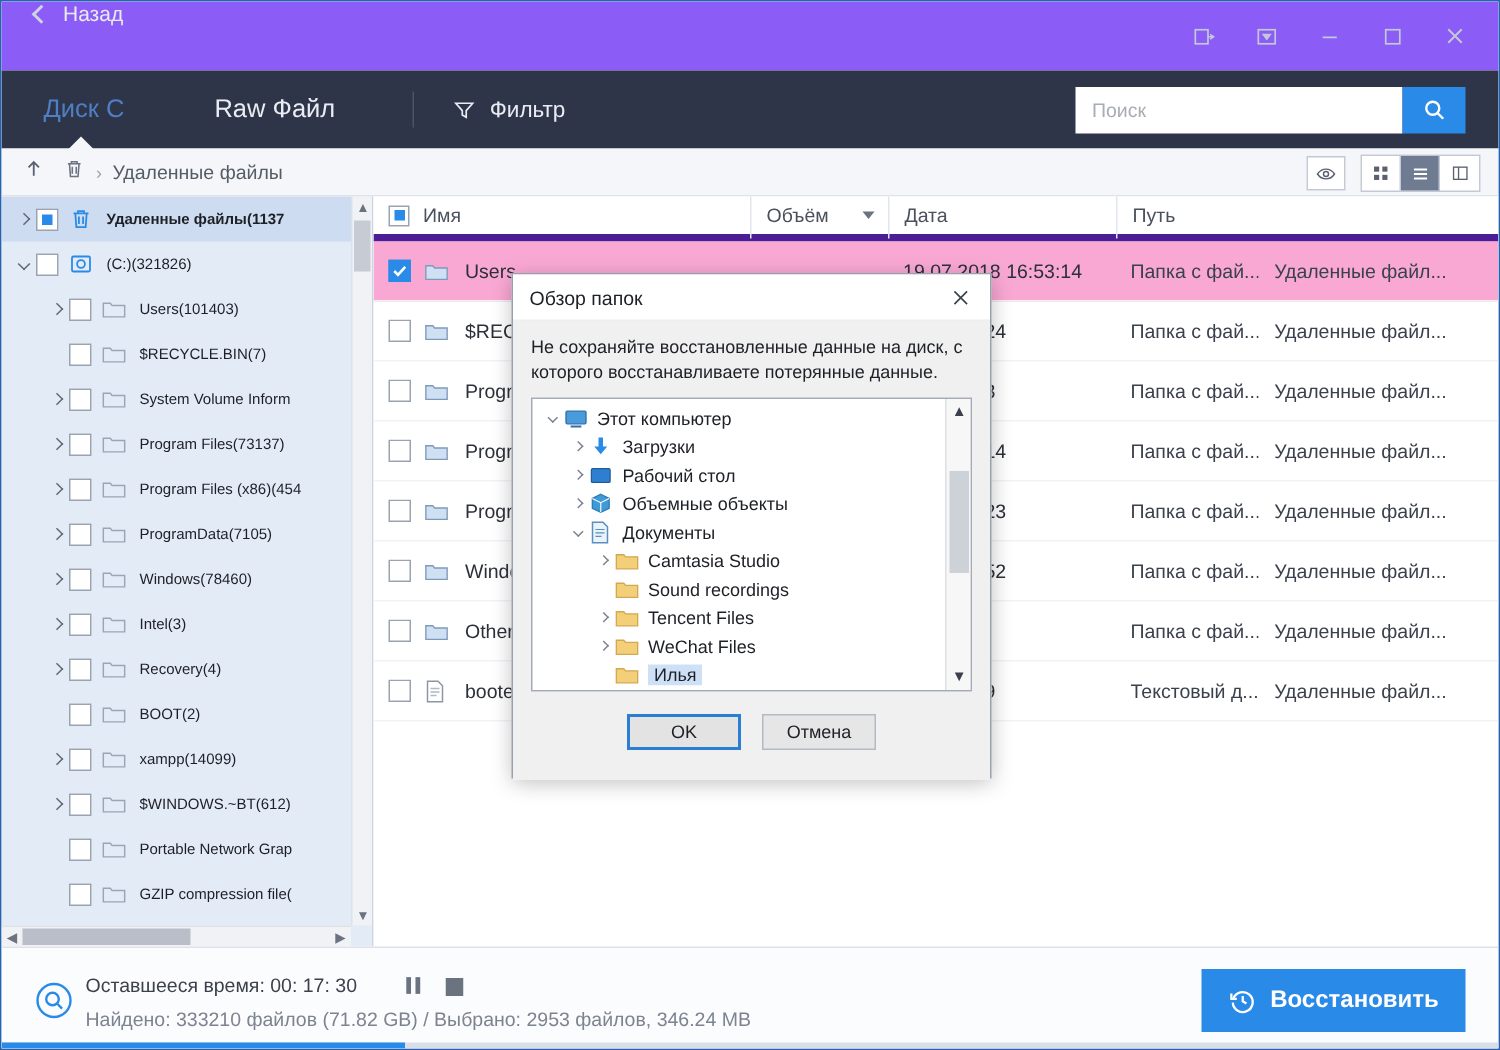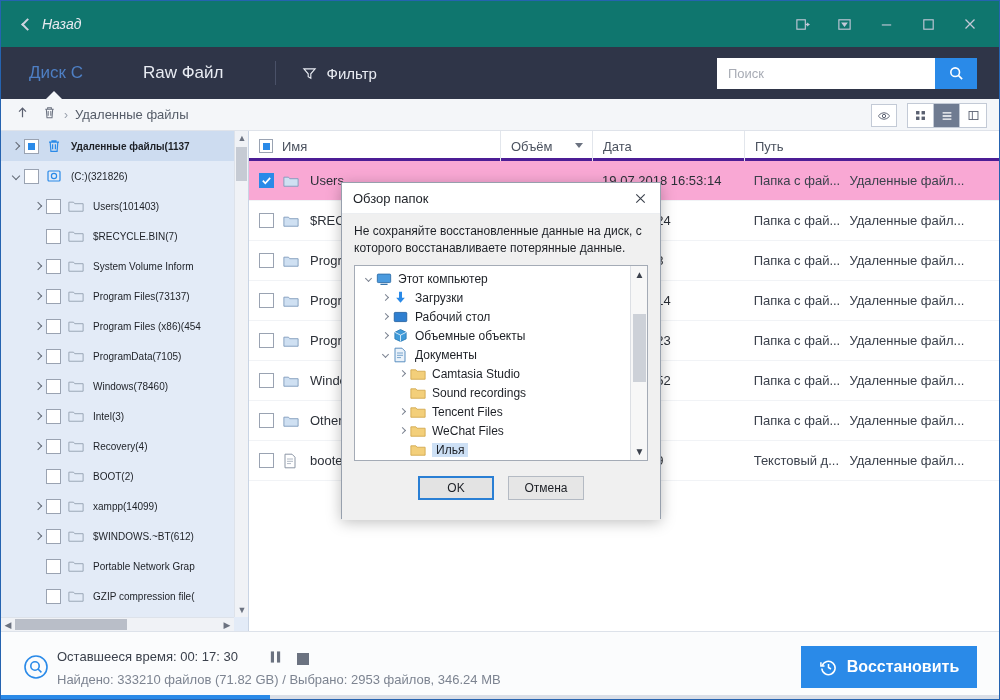--- a/index.html
+++ b/index.html
@@ -13,24 +13,23 @@
     position: relative;
     width: 1000px; height: 700px;
     background: #ffffff;
     border: 1px solid #2563b0;
     overflow: hidden;
   }
 
   
   .titlebar {
     height: 46px;
-    background: #0f766e;
-    display: flex; align-items: center;
+    background: #8b5cf6;
+    display: flex; align-items: flex-start;
     position: relative;
-    font-style: italic;
   }
   .backbtn {
     display: flex; align-items: center; gap: 10px;
     margin-left: 22px; color: #e8eaf0; font-size: 14px;
     cursor: pointer;
   }
   .chev-left {
     display:inline-block; width: 9px; height: 9px;
     border-left: 2px solid #cfd4e0; border-bottom: 2px solid #cfd4e0;
     transform: rotate(45deg);
@@ -175,22 +174,22 @@
     display: flex; align-items: center;
   }
   .sb-hthumb {
     position: absolute; left: 14px; top: 1px; height: 11px; width: 112px;
     background: #b9bec8;
   }
 
   
   .filelist { flex: 1; background: #fff; position: relative; overflow: hidden; }
   .fhead {
-    height: 30px; display: flex; 
-    border-bottom: 3px solid #4c1d95; background: #fff;
+    height: 30px; display: flex; align-items: center;
+    border-bottom: 5px solid #4c1d95; background: #fff;
     font-size: 13px; color: #4a515e;
   }
   .fhcell {
     height: 30px; display: flex; align-items: center;
     border-right: 1px solid #e2e6ec; padding-left: 10px;
     position: relative; cursor: pointer;
   }
   .fhcell.c-name { width: 252px; }
   .fhcell.c-size { width: 92px; }
   .fhcell.c-date { width: 152px; }

